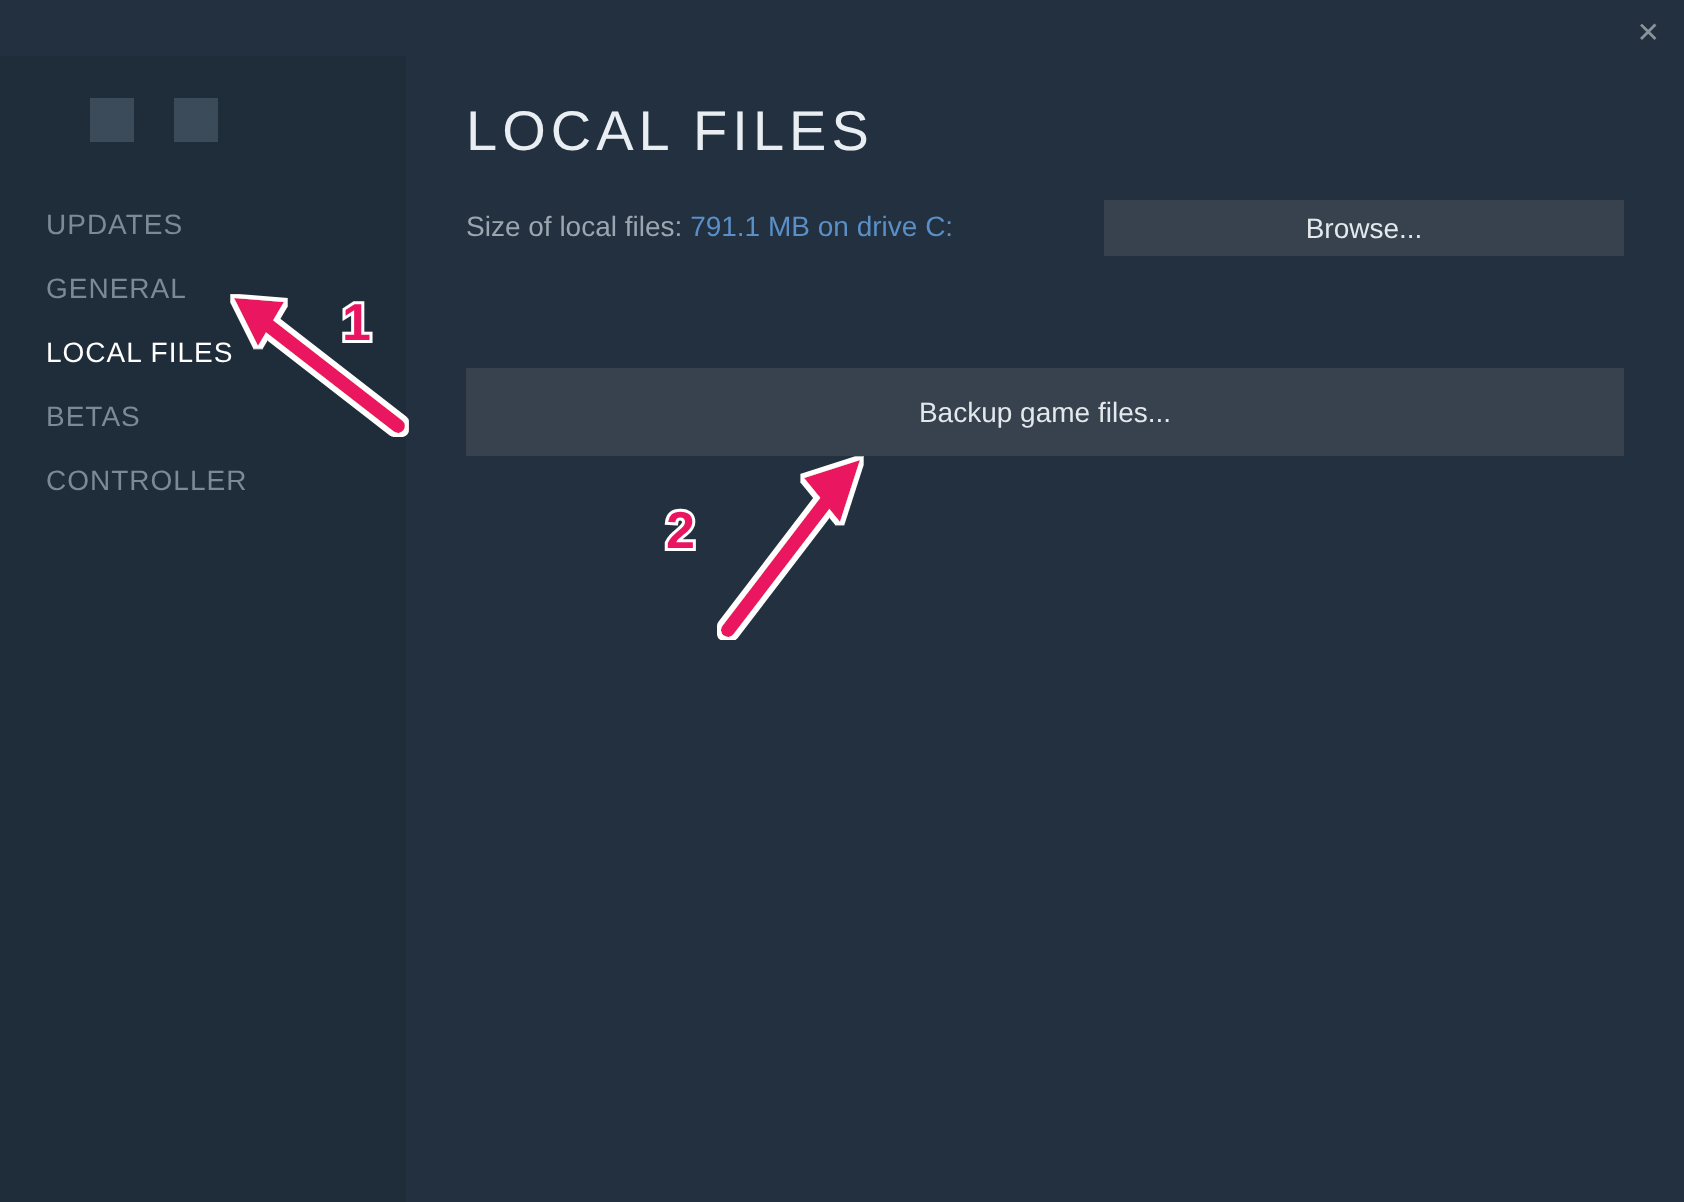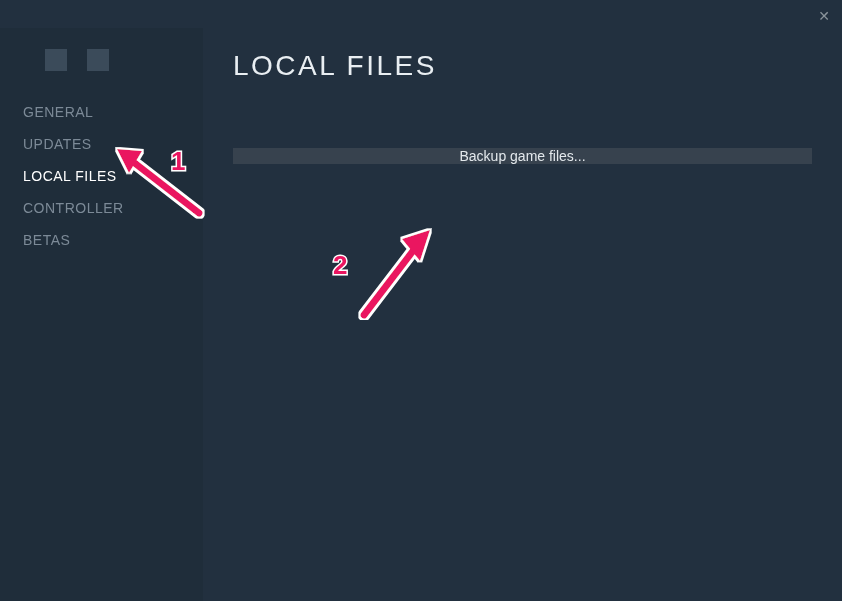--- a/index.html
+++ b/index.html
@@ -101,21 +101,21 @@
       align-items: center;
       justify-content: center;
     }
     .btn-browse {
       width: 260px;
       height: 28px;
       margin-left: auto;
     }
     .btn-wide {
       width: 100%;
-      height: 16px;
+      height: 44px;
     }
     .spacer {
       height: 48px;
     }
     .btn-block {
       margin-bottom: 24px;
     }
     .annotation {
       position: absolute;
       pointer-events: none;
@@ -150,28 +150,34 @@
   <div class="titlebar">
     <span class="close-btn">✕</span>
   </div>
   <div class="content">
     <div class="sidebar">
       <div class="sidebar-header">
         <div class="sb-icon"></div>
         <div class="sb-icon"></div>
       </div>
       <div style="height:14px;"></div>
+      <div class="sidebar-item">UPDATES</div>
       <div class="sidebar-item">GENERAL</div>
-      <div class="sidebar-item">UPDATES</div>
       <div class="sidebar-item active">LOCAL FILES</div>
+      <div class="sidebar-item">BETAS</div>
       <div class="sidebar-item">CONTROLLER</div>
-      <div class="sidebar-item">BETAS</div>
     </div>
     <div class="main">
       <div class="heading">LOCAL FILES</div>
+      <div class="row">
+        <div>
+          <span class="size-text">Size of local files: </span><span class="size-value">791.1 MB on drive C:</span>
+        </div>
+        <button class="btn btn-browse">Browse...</button>
+      </div>
       <div class="spacer"></div>
       <div class="btn-block">
         <button class="btn btn-wide">Backup game files...</button>
       </div>
     </div>
   </div>
 </div>
 
 <svg class="annotation arrow1" viewBox="0 0 100 80">
   <defs>

